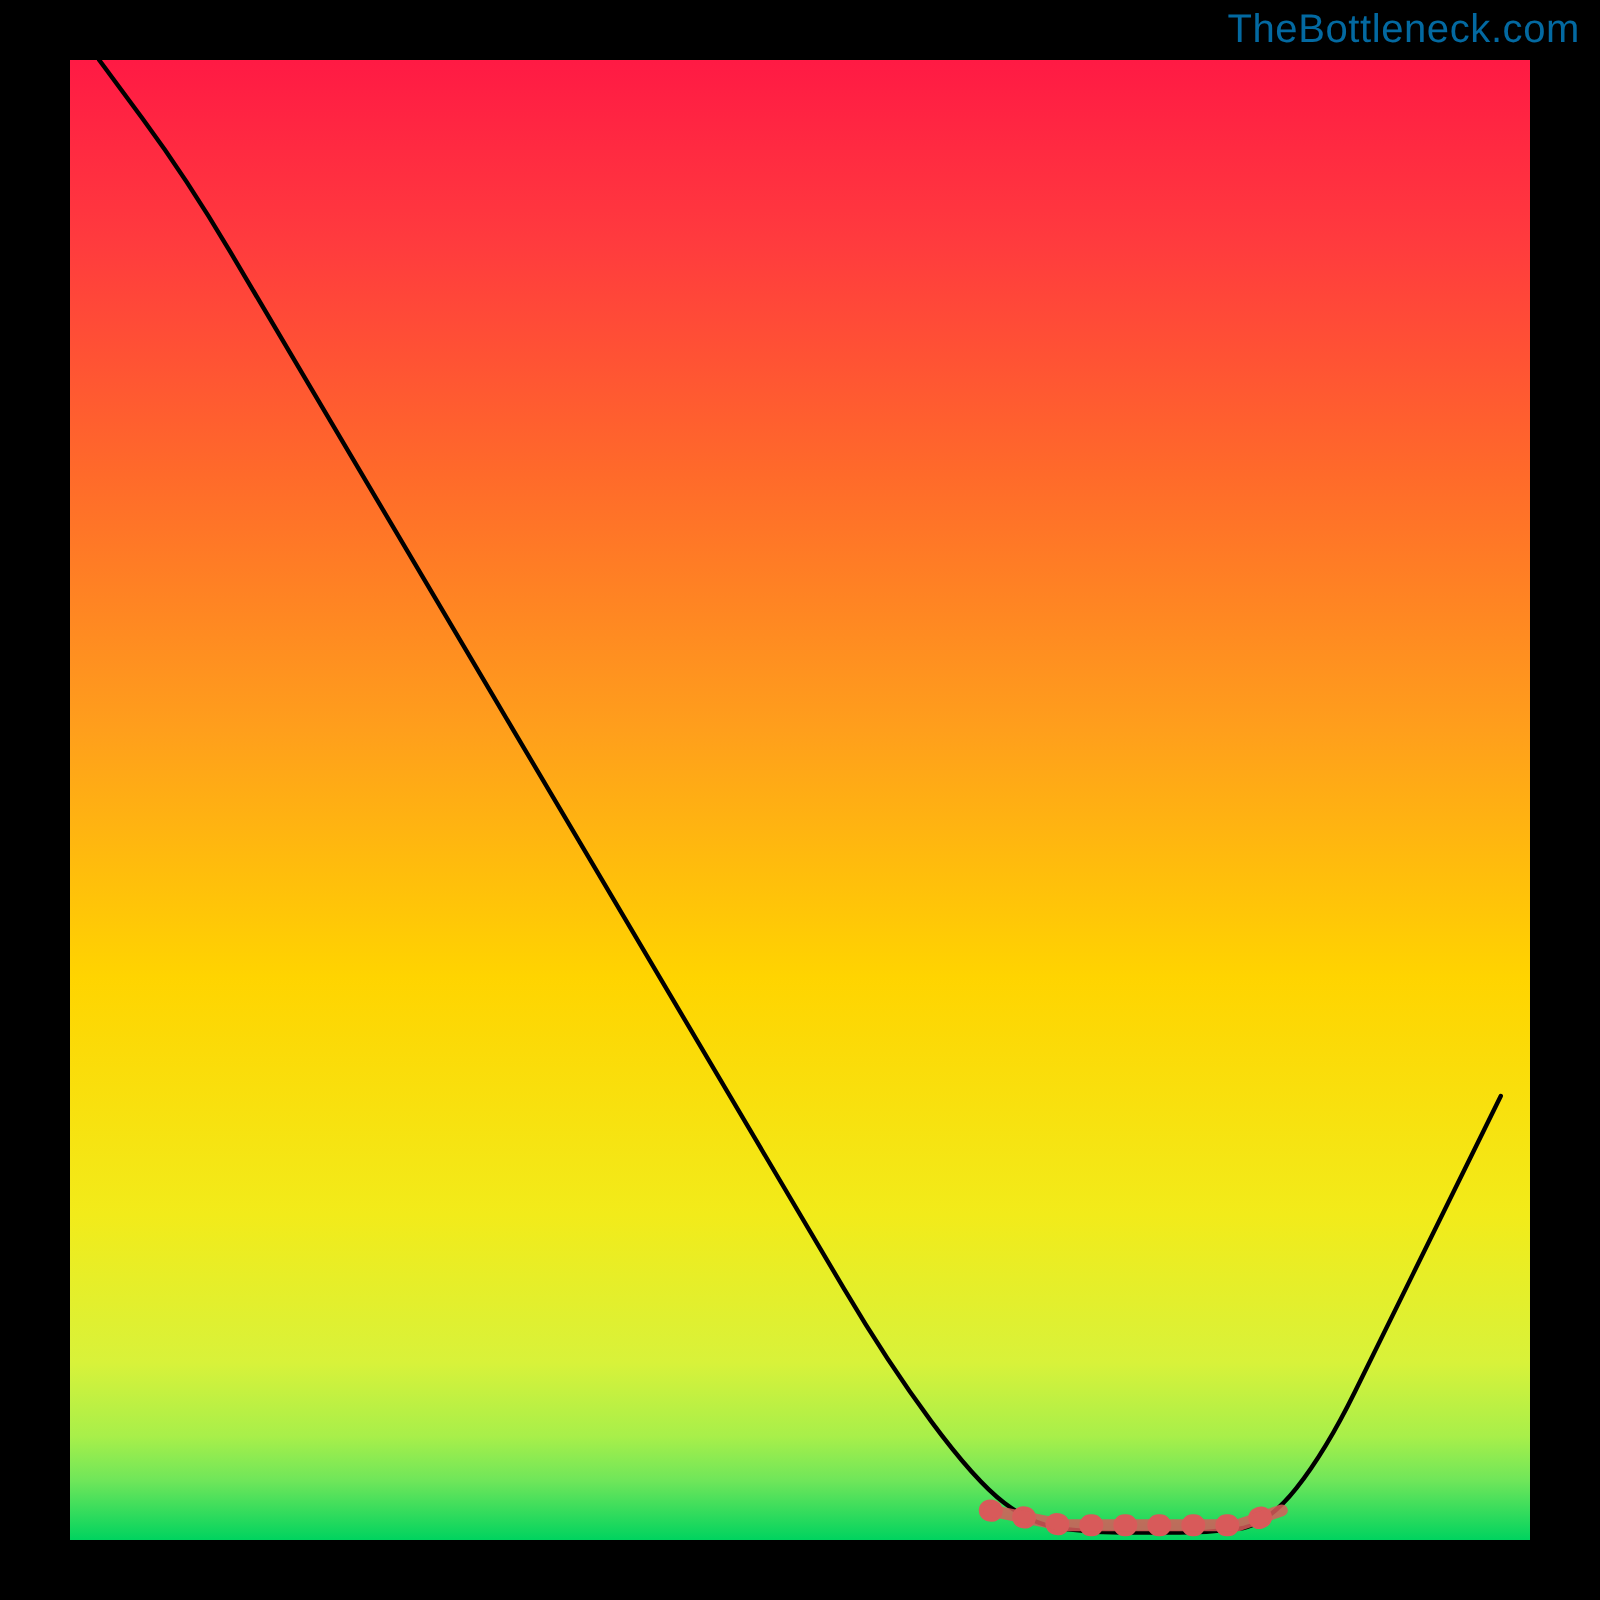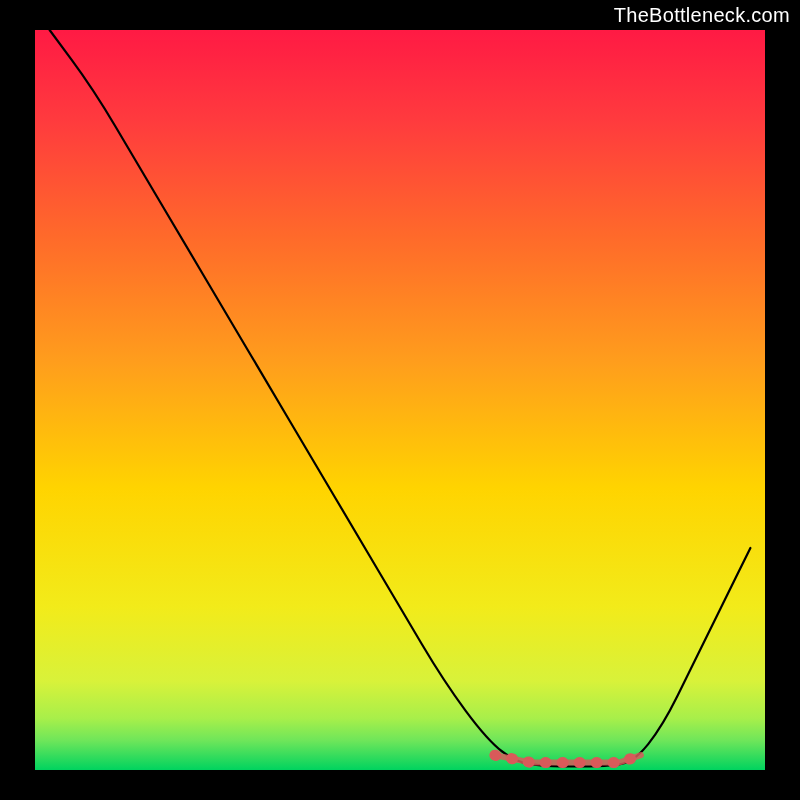--- a/index.html
+++ b/index.html
@@ -14,21 +14,21 @@
   .frame {
     position: relative;
     width: 800px;
     height: 800px;
     background: #000;
   }
   .watermark {
     position: absolute;
     top: 4px;
     right: 10px;
-    color: #ffffff;
+    color: #0369a1;
     font-size: 20px;
     font-weight: 500;
     letter-spacing: 0.3px;
   }
   svg {
     position: absolute;
     left: 0;
     top: 0;
   }
 </style>

